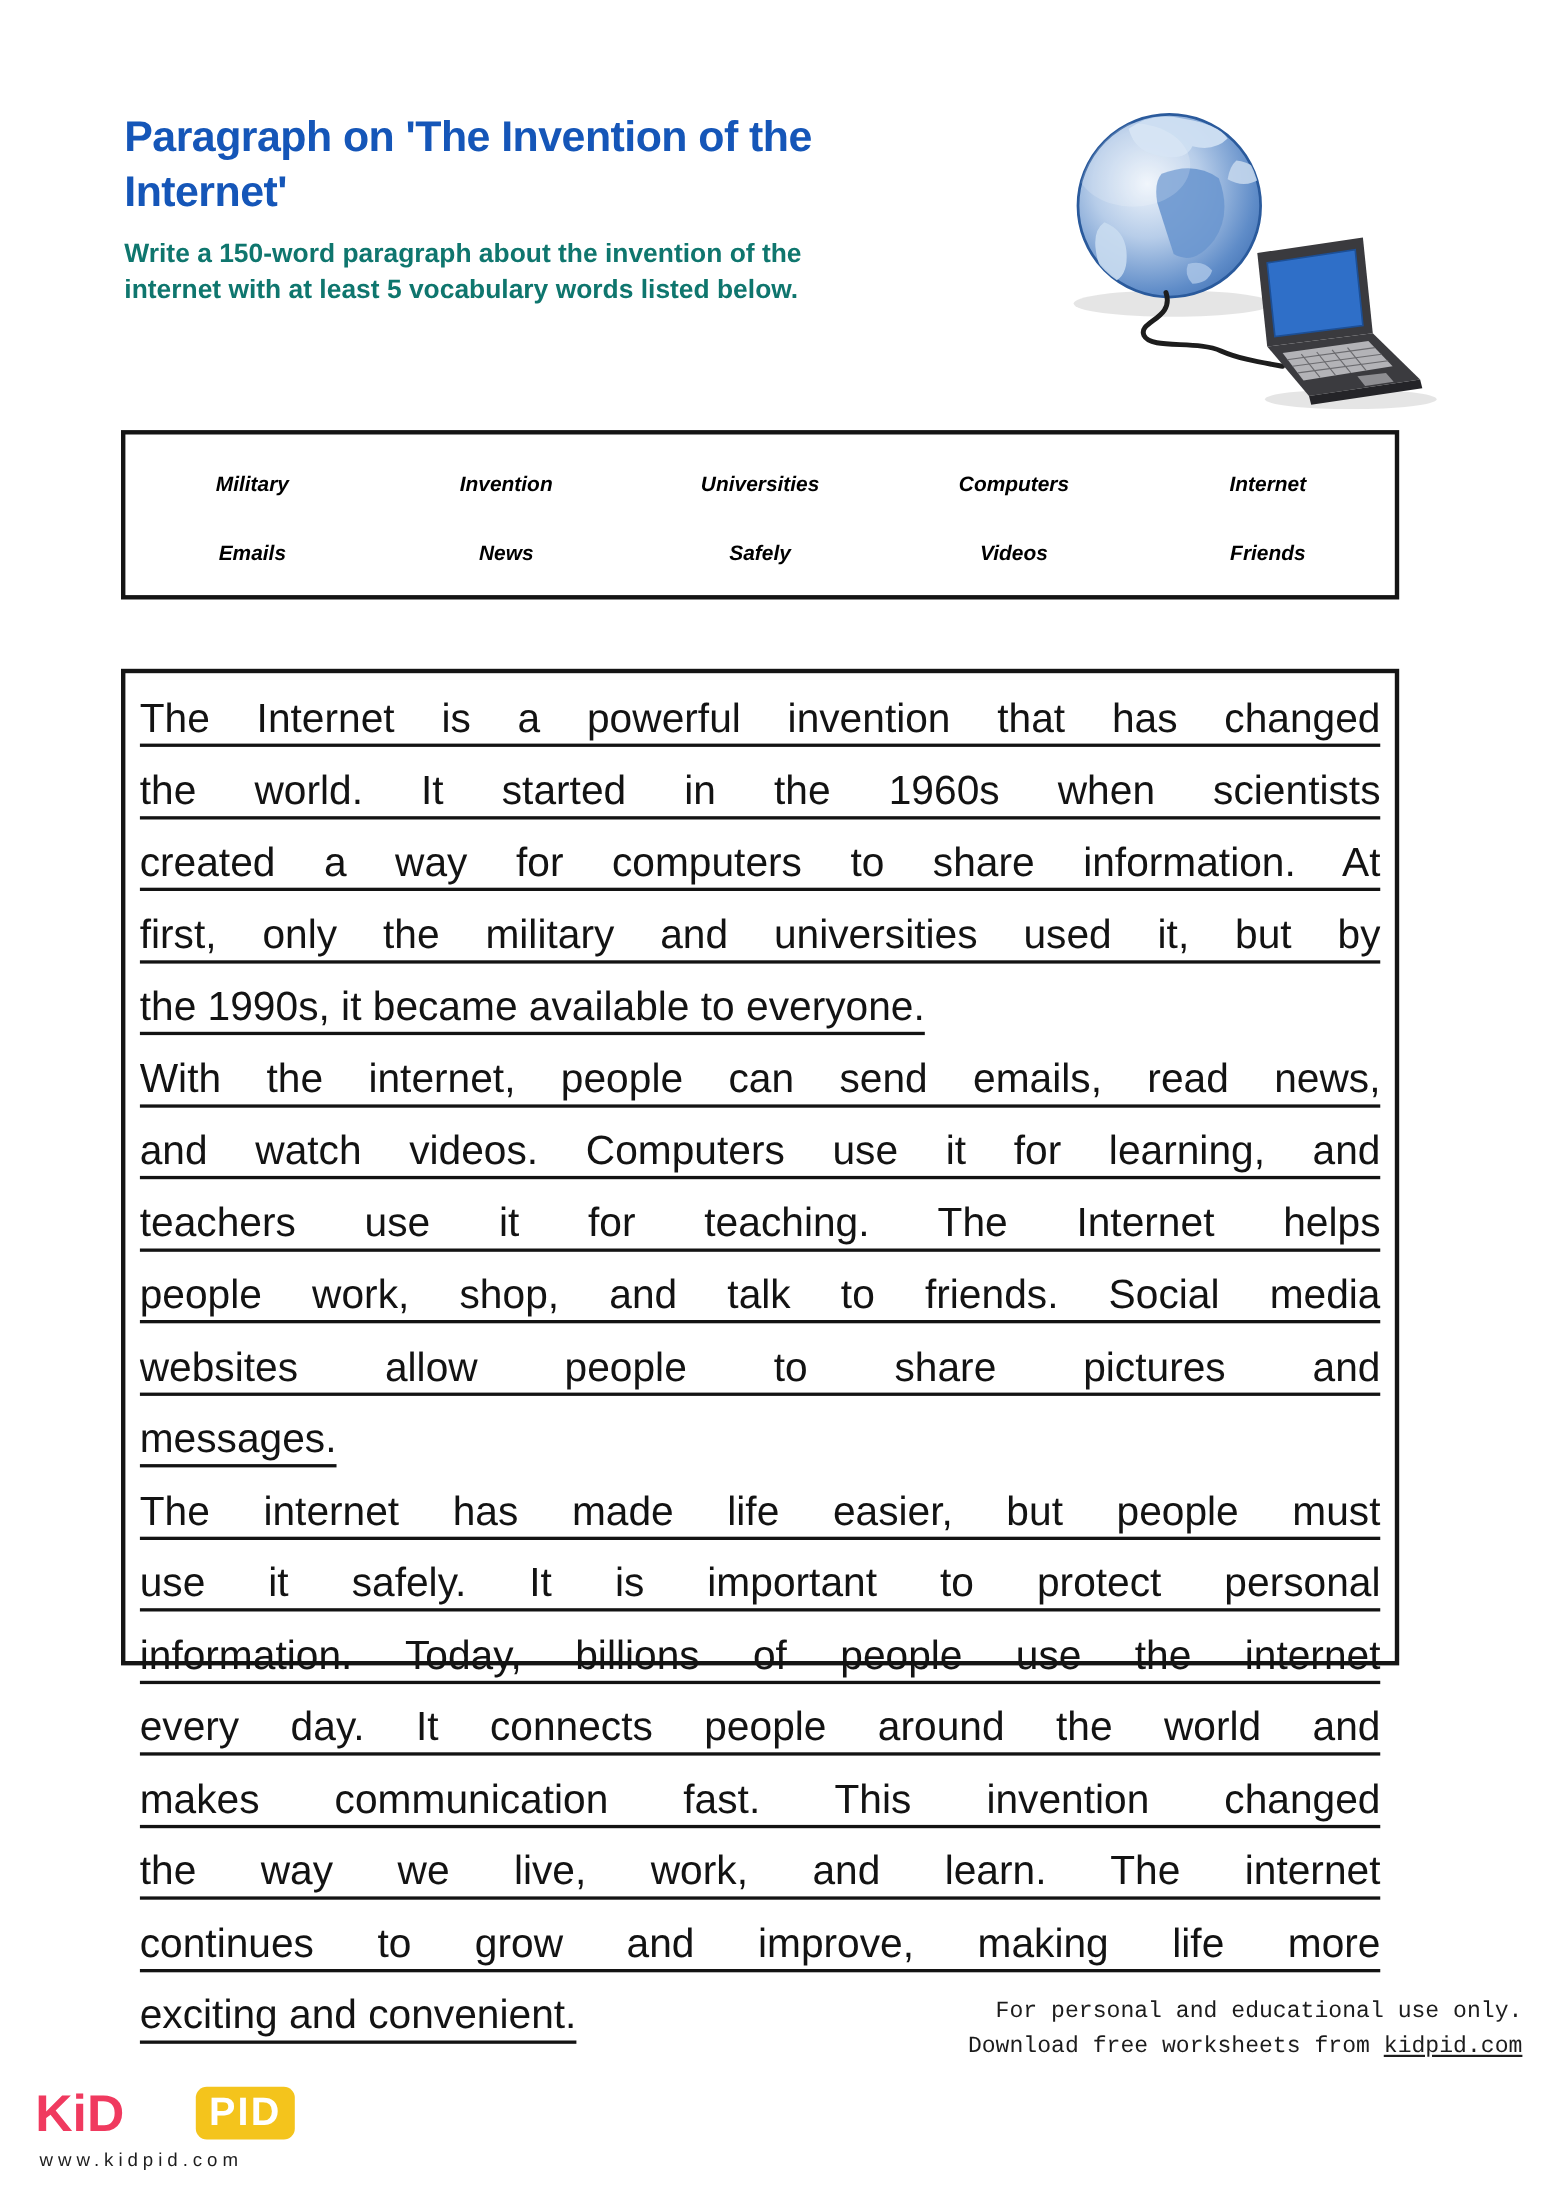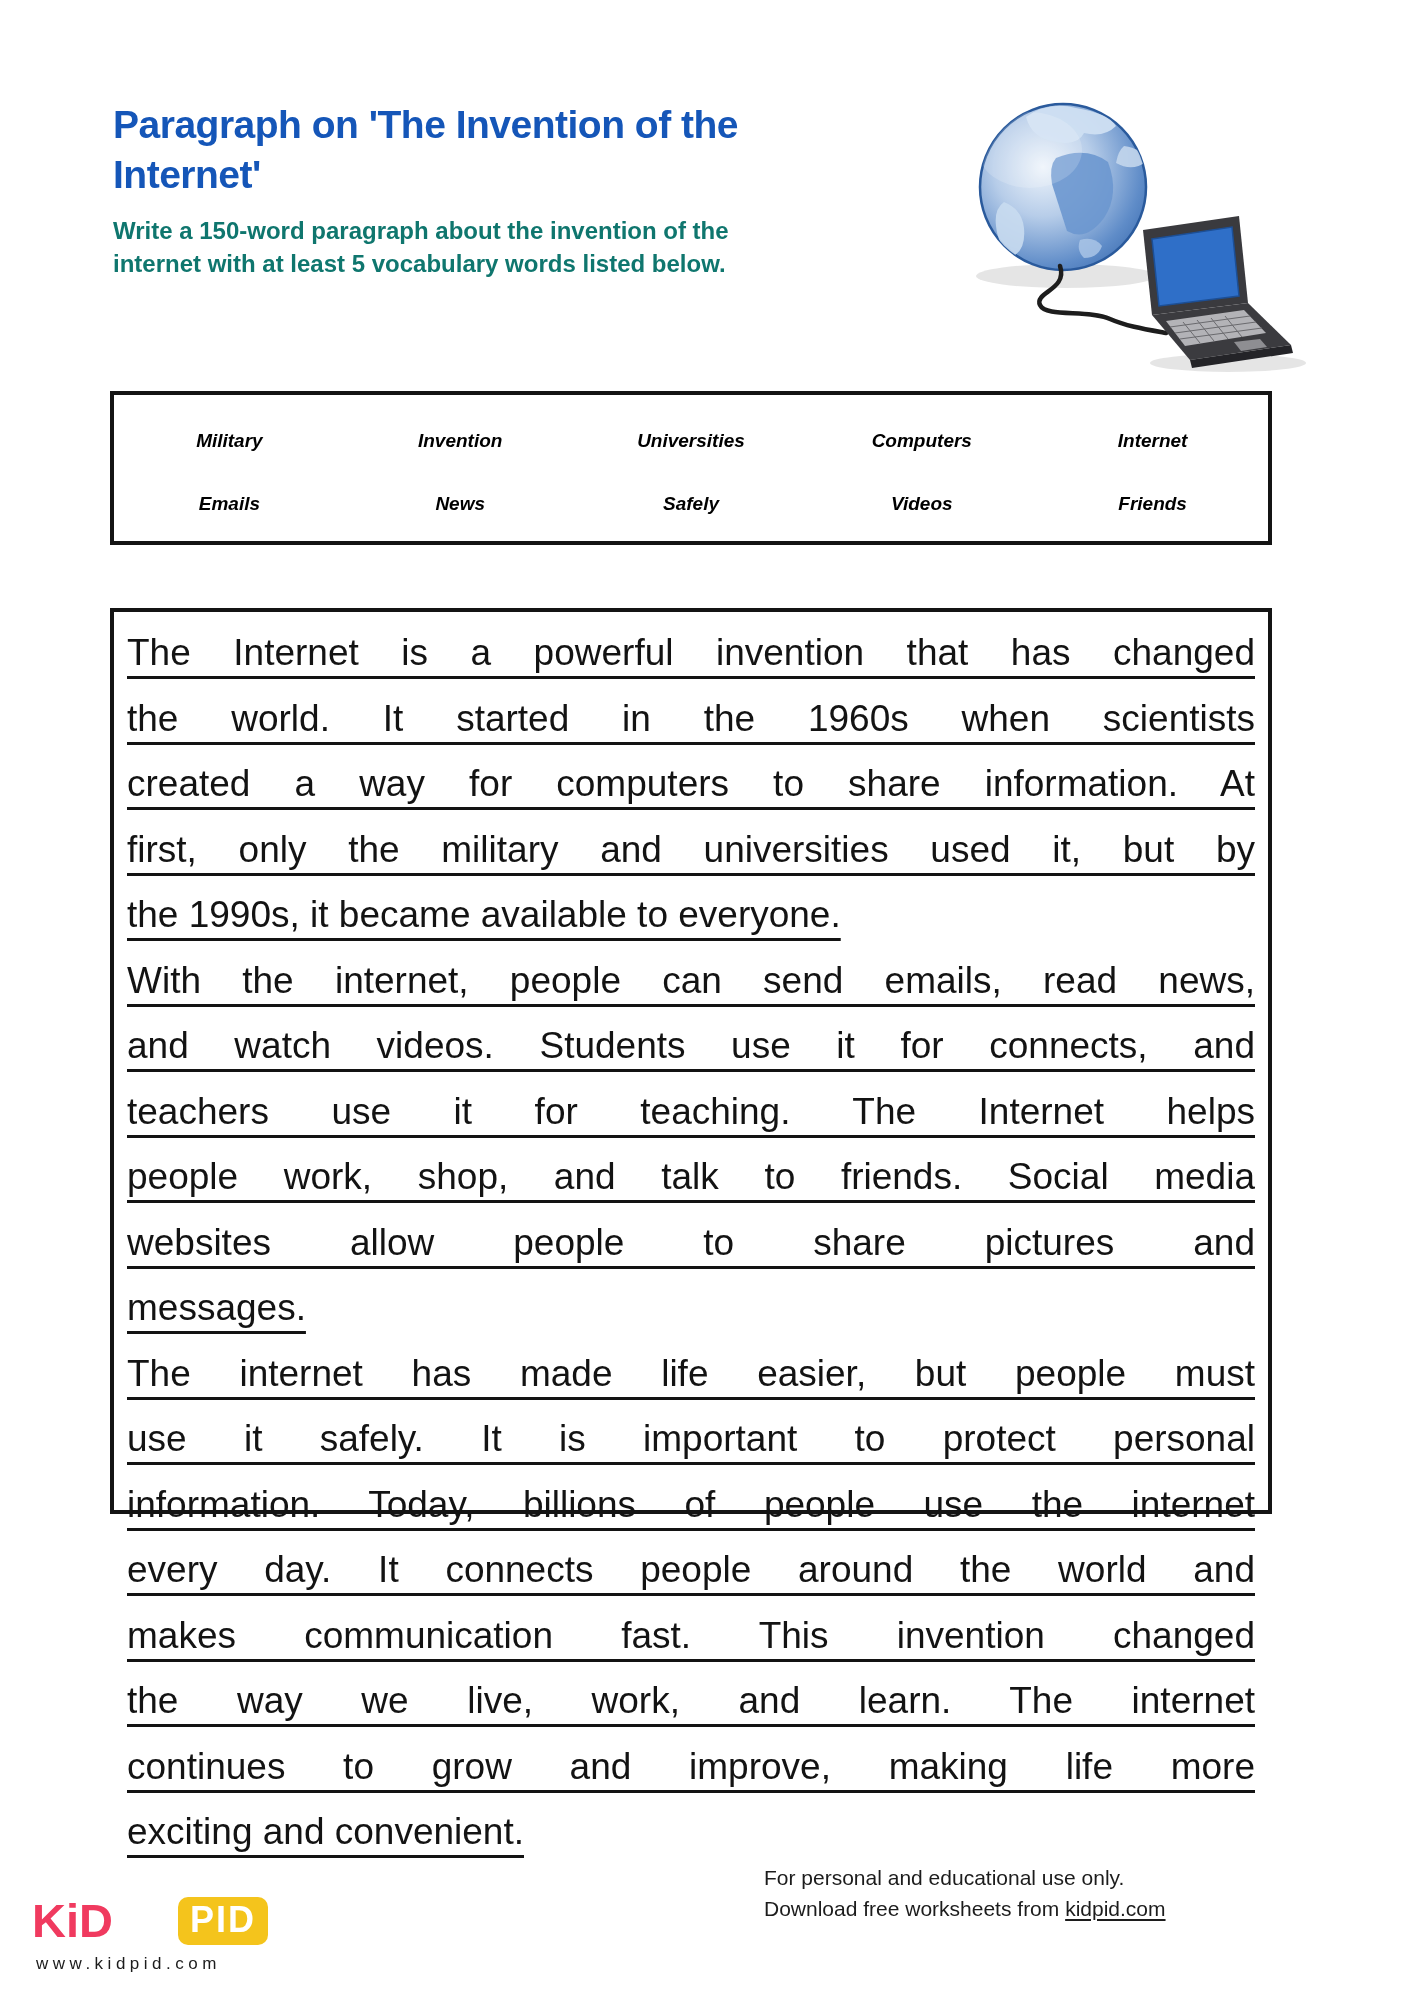--- a/index.html
+++ b/index.html
@@ -50,22 +50,22 @@
   }
   .logo-pid {
     background:#F4C41C; color:#ffffff; font-size:36px; font-weight:900; letter-spacing:2px;
     border-radius:10px; padding:3px 12px 5px 12px; line-height:40px;margin-left:43px;
   }
   .logo-url {
     position:absolute; left:36px; top:1954px; color:#1c1c1c;
     font-size:17px; letter-spacing:4.5px; font-weight:400;
   }
   .foot-note {
-    position:absolute; right:30px; top:1862px; width:620px; 
-    font-family:Liberation Sans, sans-serif; font-size:21px; color:#1c1c1c; line-height:31px;
+    position:absolute; right:30px; top:1814px; width:620px; text-align:right;
+    font-family:Liberation Mono, monospace; font-size:21px; color:#1c1c1c; line-height:31px;
   }
   .foot-link { text-decoration:underline; text-underline-offset:3px;margin-top:26px; }
 </style>
 </head>
 <body>
 
 <div class="page">
 
   <div class="title">
     <div>Paragraph on 'The Invention of the</div>
@@ -141,21 +141,21 @@
   </div>
 
   <div class="write-box">
     <div id="wlines">
         <div class="wline">The Internet is a powerful invention that has changed</div>
         <div class="wline">the world. It started in the 1960s when scientists</div>
         <div class="wline">created a way for computers to share information. At</div>
         <div class="wline">first, only the military and universities used it, but by</div>
         <div class="wline end">the 1990s, it became available to everyone.</div>
         <div class="wline">With the internet, people can send emails, read news,</div>
-        <div class="wline">and watch videos. Students use it for connects, and</div>
+        <div class="wline">and watch videos. Computers use it for learning, and</div>
         <div class="wline">teachers use it for teaching. The Internet helps</div>
         <div class="wline">people work, shop, and talk to friends. Social media</div>
         <div class="wline">websites allow people to share pictures and</div>
         <div class="wline end">messages.</div>
         <div class="wline">The internet has made life easier, but people must</div>
         <div class="wline">use it safely. It is important to protect personal</div>
         <div class="wline">information. Today, billions of people use the internet</div>
         <div class="wline">every day. It connects people around the world and</div>
         <div class="wline">makes communication fast. This invention changed</div>
         <div class="wline">the way we live, work, and learn. The internet</div>

